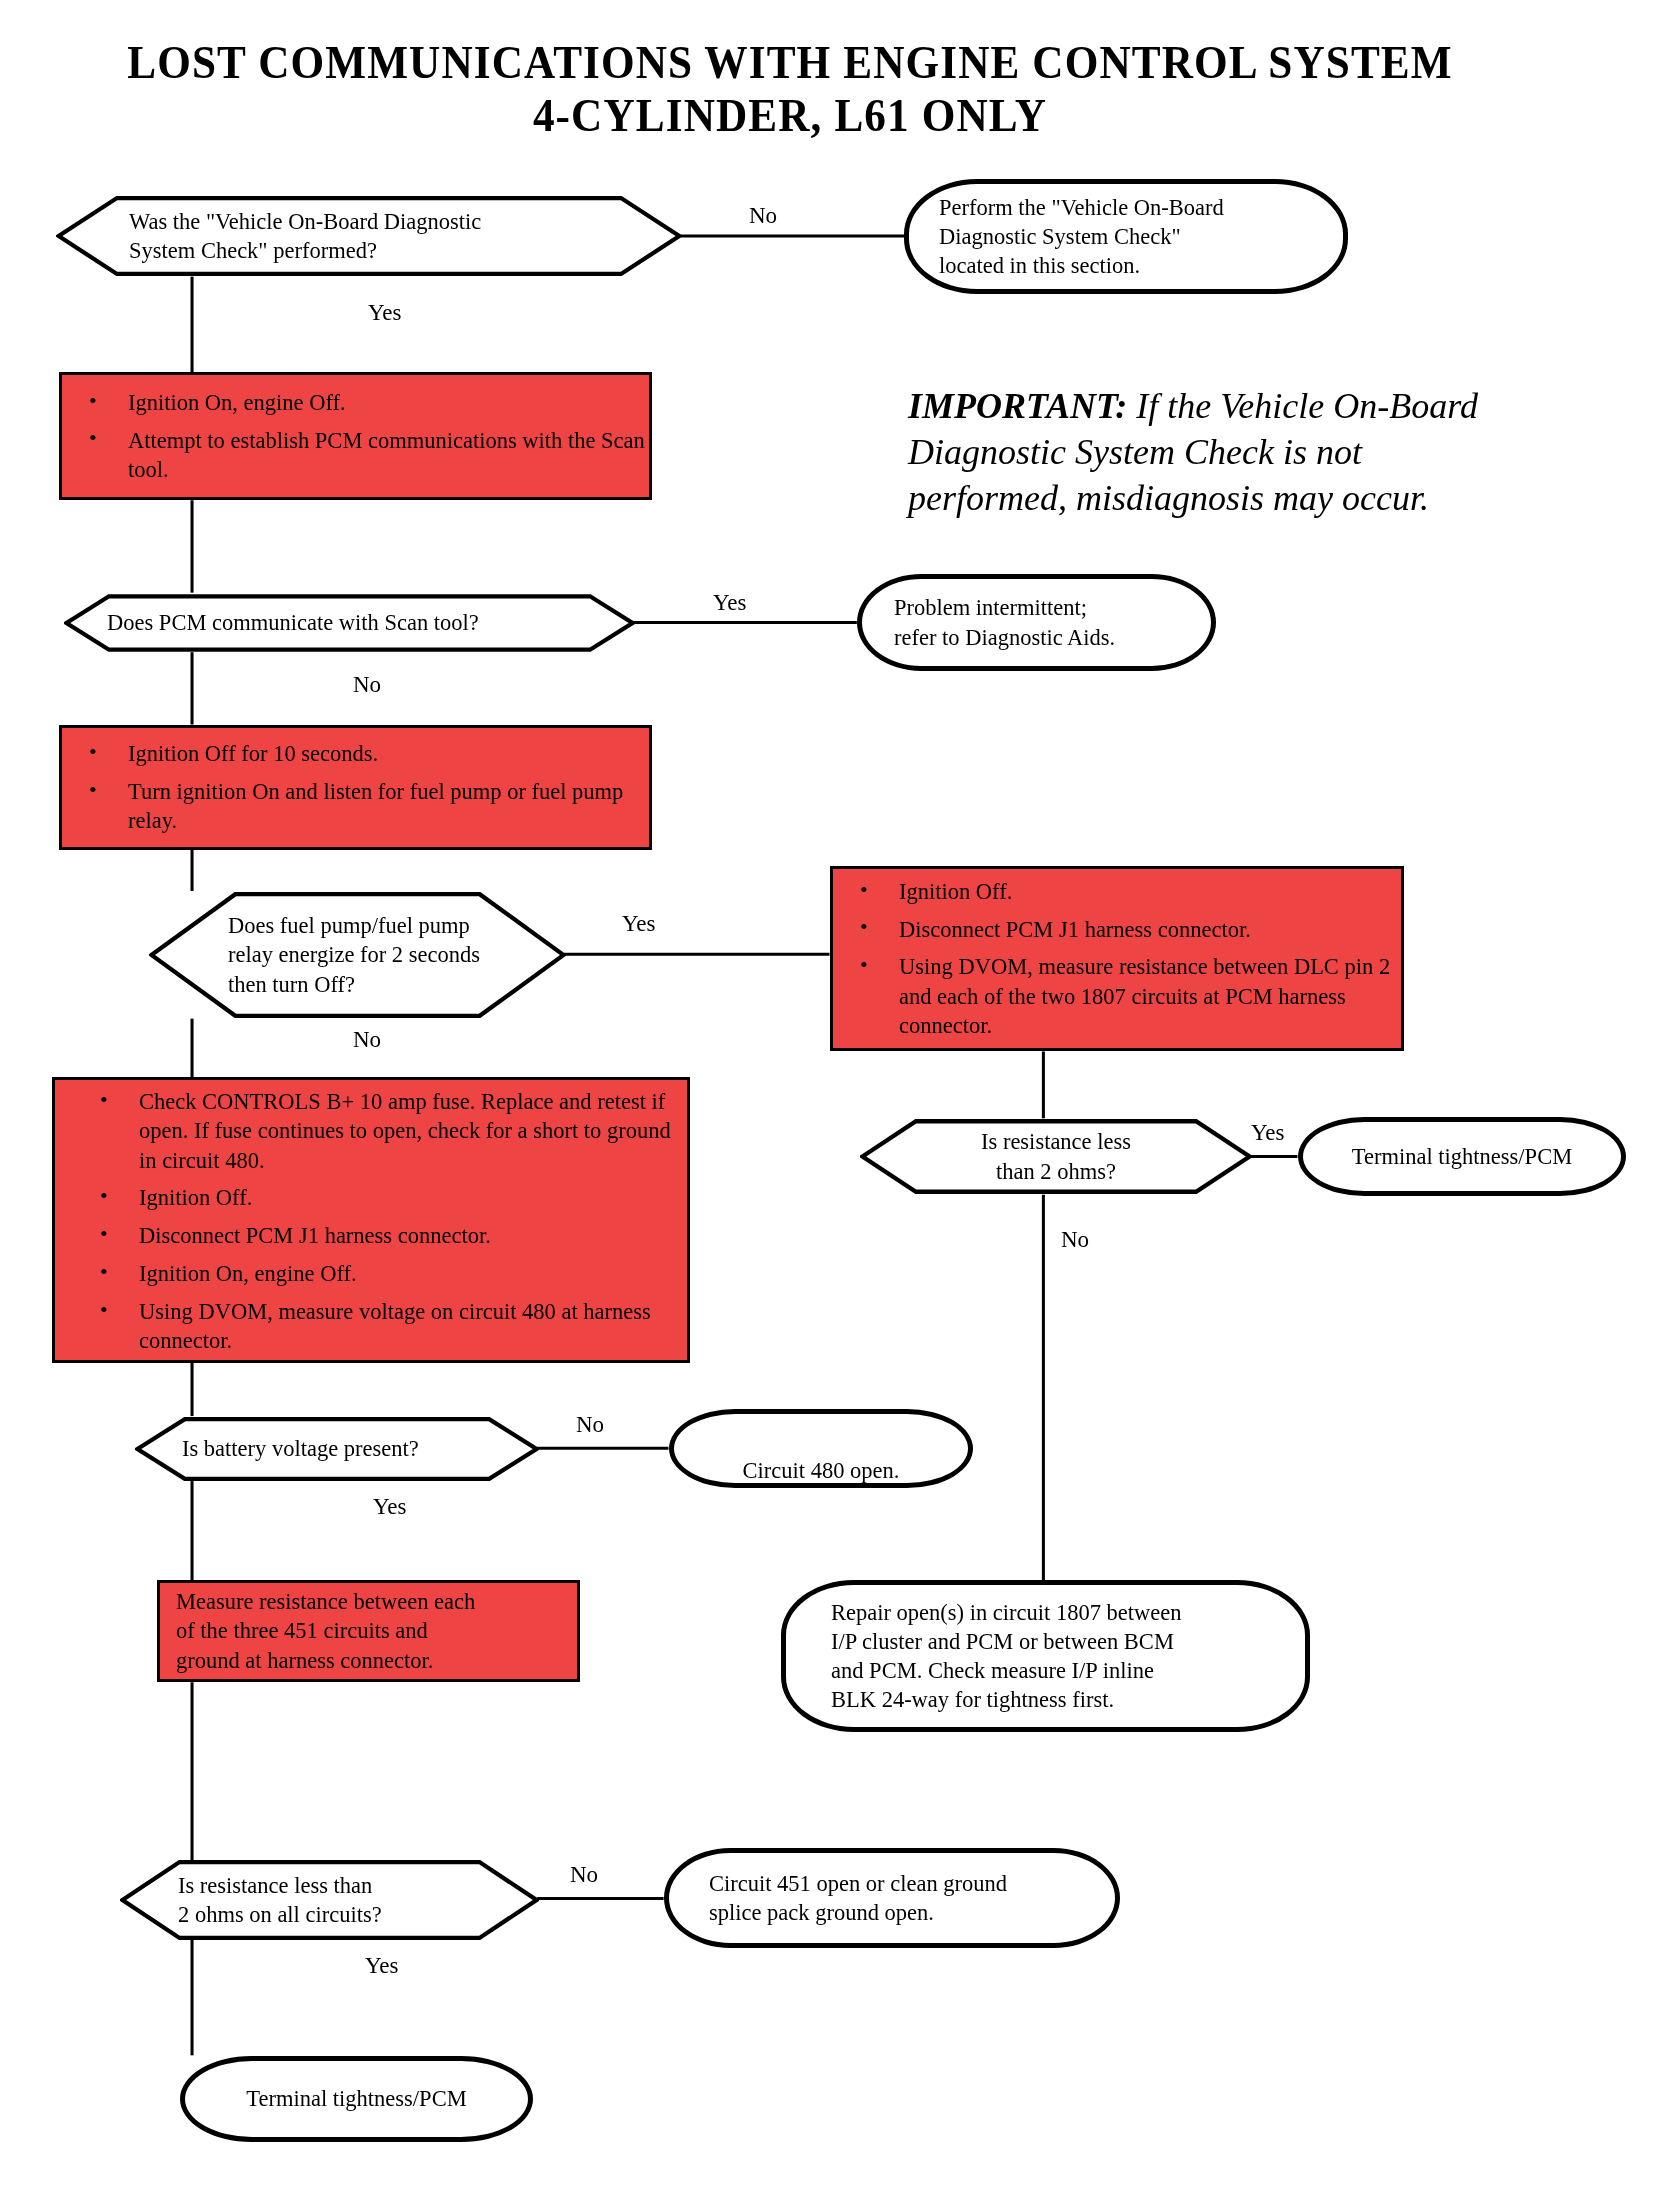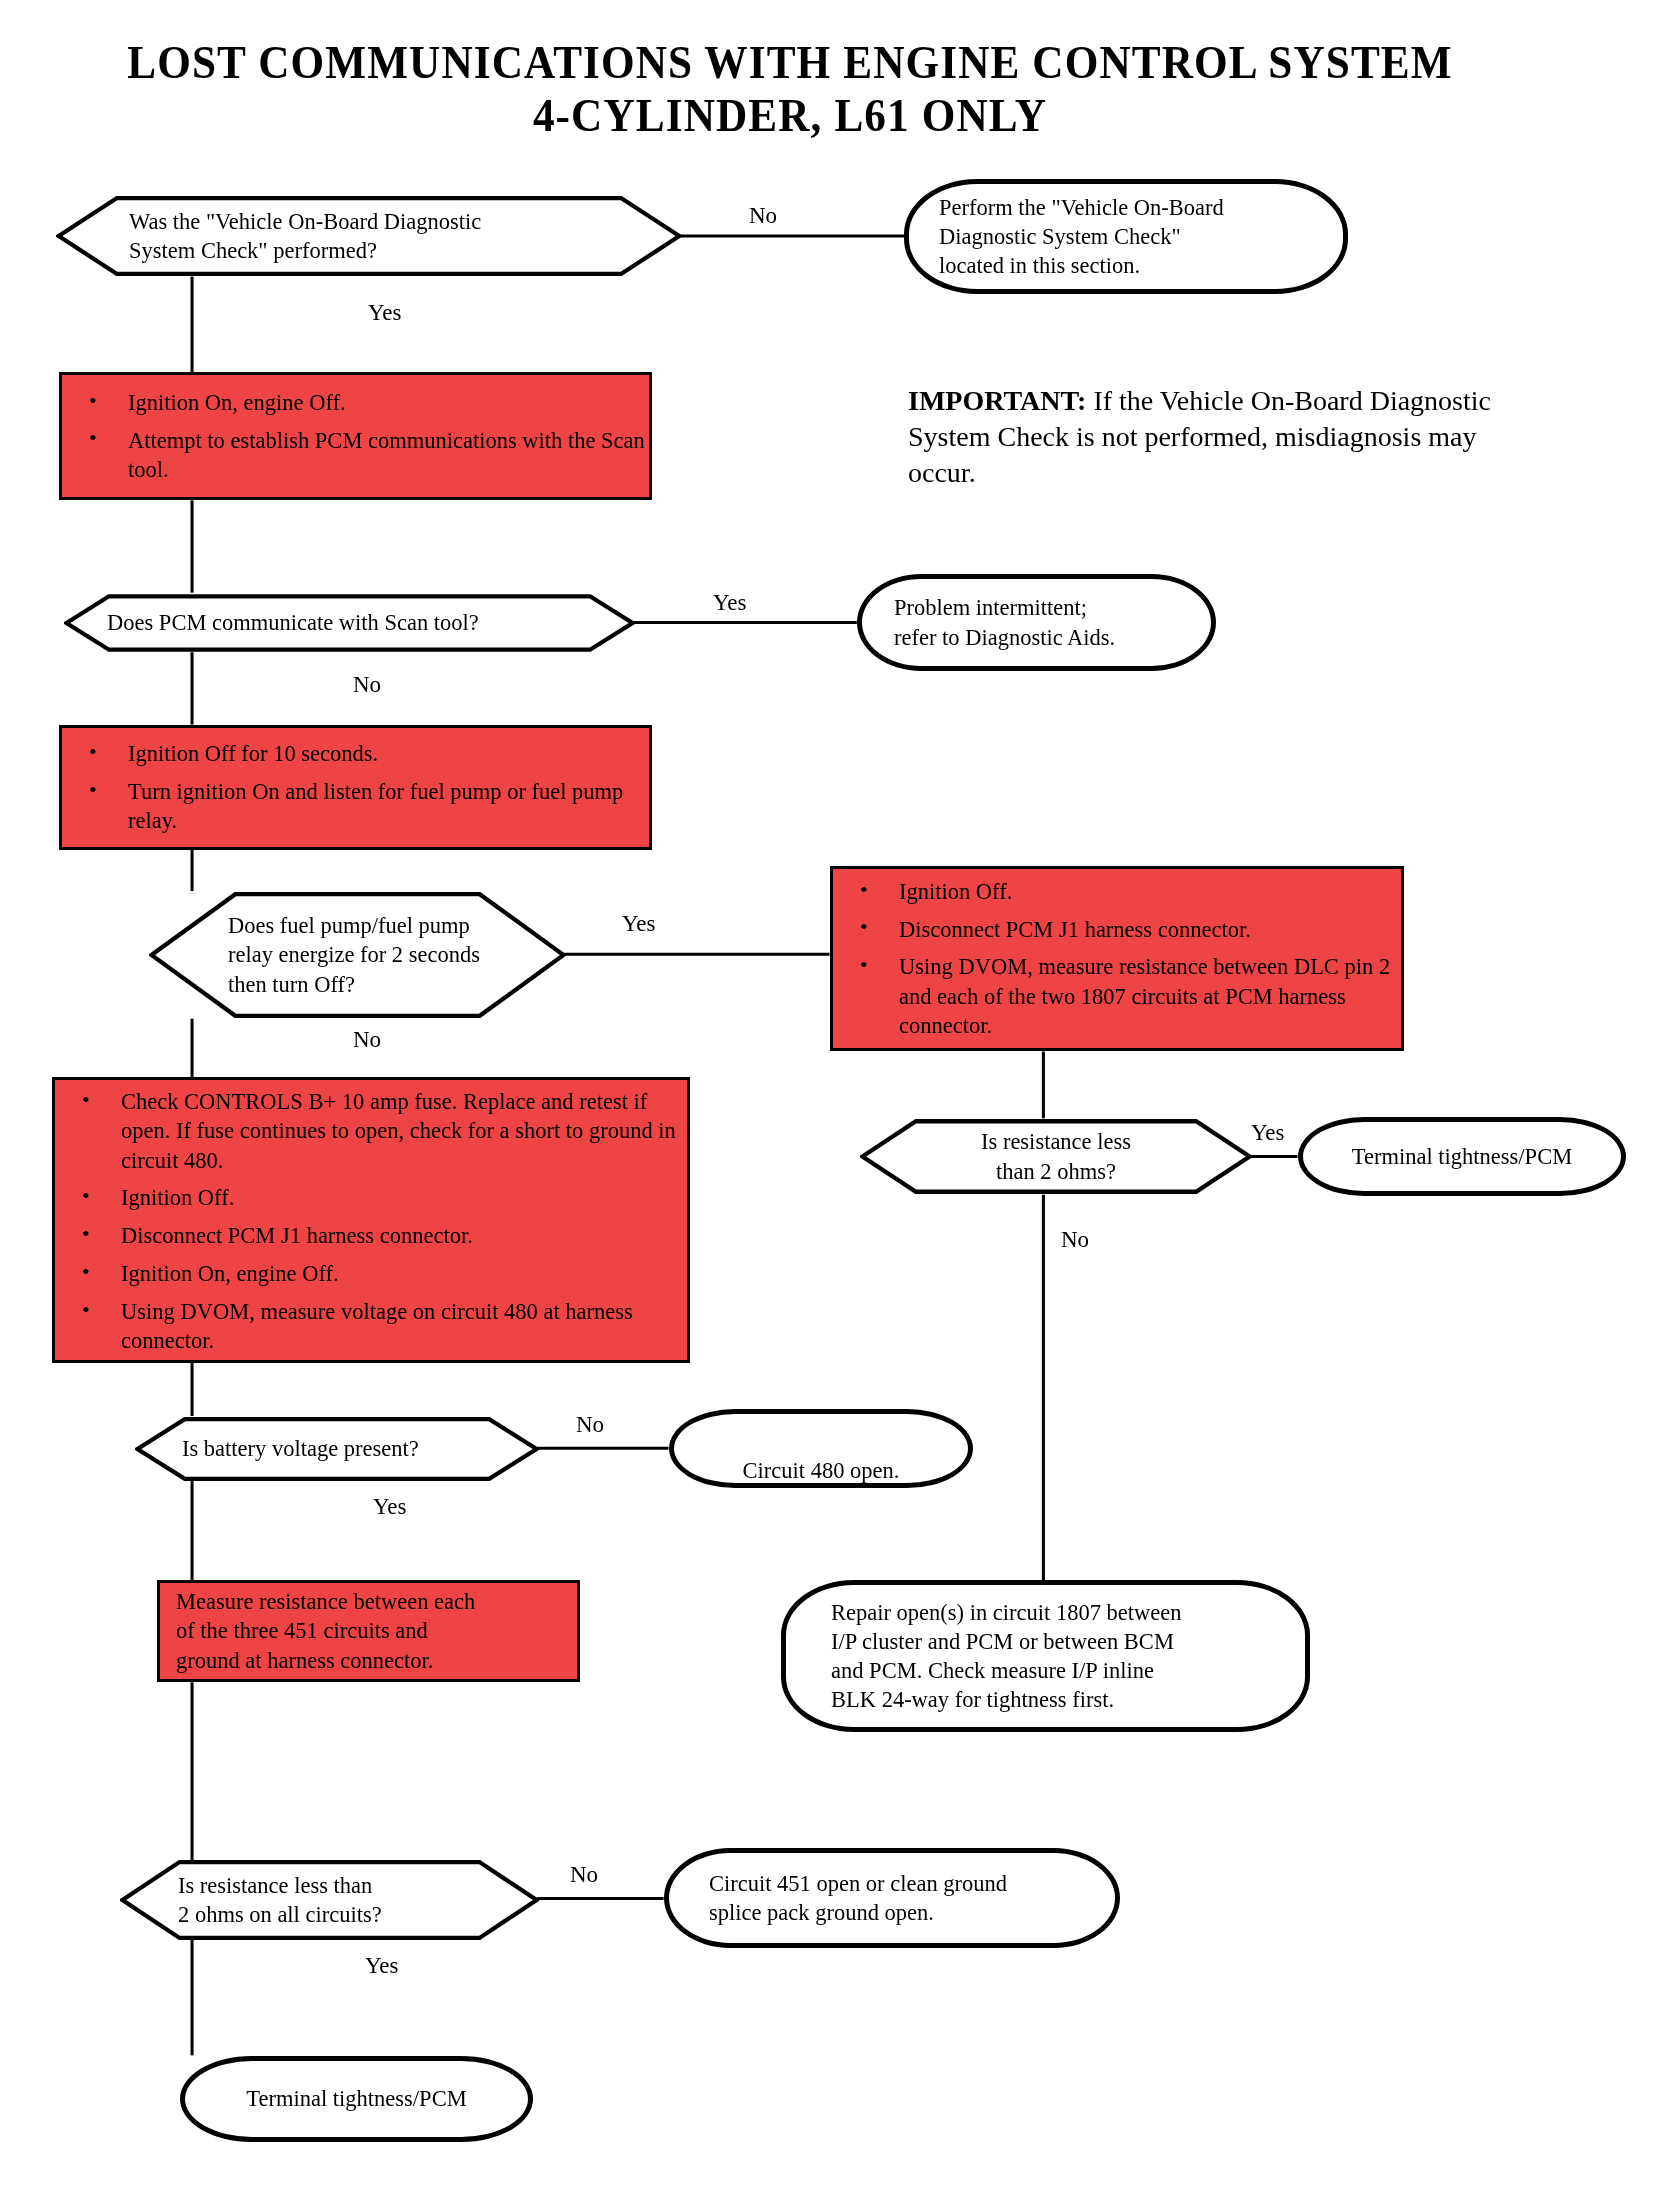--- a/index.html
+++ b/index.html
@@ -124,22 +124,23 @@
     font-size: 22px;
   }
   .edge-label {
     position: absolute;
     font-size: 23px;
     line-height: 1;
     white-space: nowrap;
   }
   .important {
     position: absolute;
-    font-size: 28px;
+    font-size: 36px;
     line-height: 1.28;
+    font-style: italic;
   }
   .important b { font-weight: bold; }
 </style>
 </head>
 <body>
 
 <div id="page">
 
   <div class="title-block">
     <div class="title-line">LOST COMMUNICATIONS WITH ENGINE CONTROL SYSTEM</div>
@@ -296,21 +297,21 @@
   <div class="node term pill" style="left:1298px; top:1117px; width:328px; height:79px;">
     <div class="inner">
       <div class="txt" style="text-align:center;">
         <div>Terminal tightness/PCM</div>
       </div>
     </div>
   </div>
 
   <div class="node proc" style="left:52px; top:1077px; width:638px; height:286px;">
     <div class="inner">
-      <ul class="bullets" style="margin-top:2.4px;">
+      <ul class="bullets" style="margin-top:2.4px;margin-left:18px;">
         <li>Check CONTROLS B+ 10 amp fuse. Replace and retest if open. If fuse continues to open, check for a short to ground in circuit 480.</li>
         <li>Ignition Off.</li>
         <li>Disconnect PCM J1 harness connector.</li>
         <li>Ignition On, engine Off.</li>
         <li>Using DVOM, measure voltage on circuit 480 at harness connector.</li>
       </ul>
     </div>
   </div>
 
   <div class="hexwrap" style="left:135px; top:1416px; width:404px; height:66px;">

